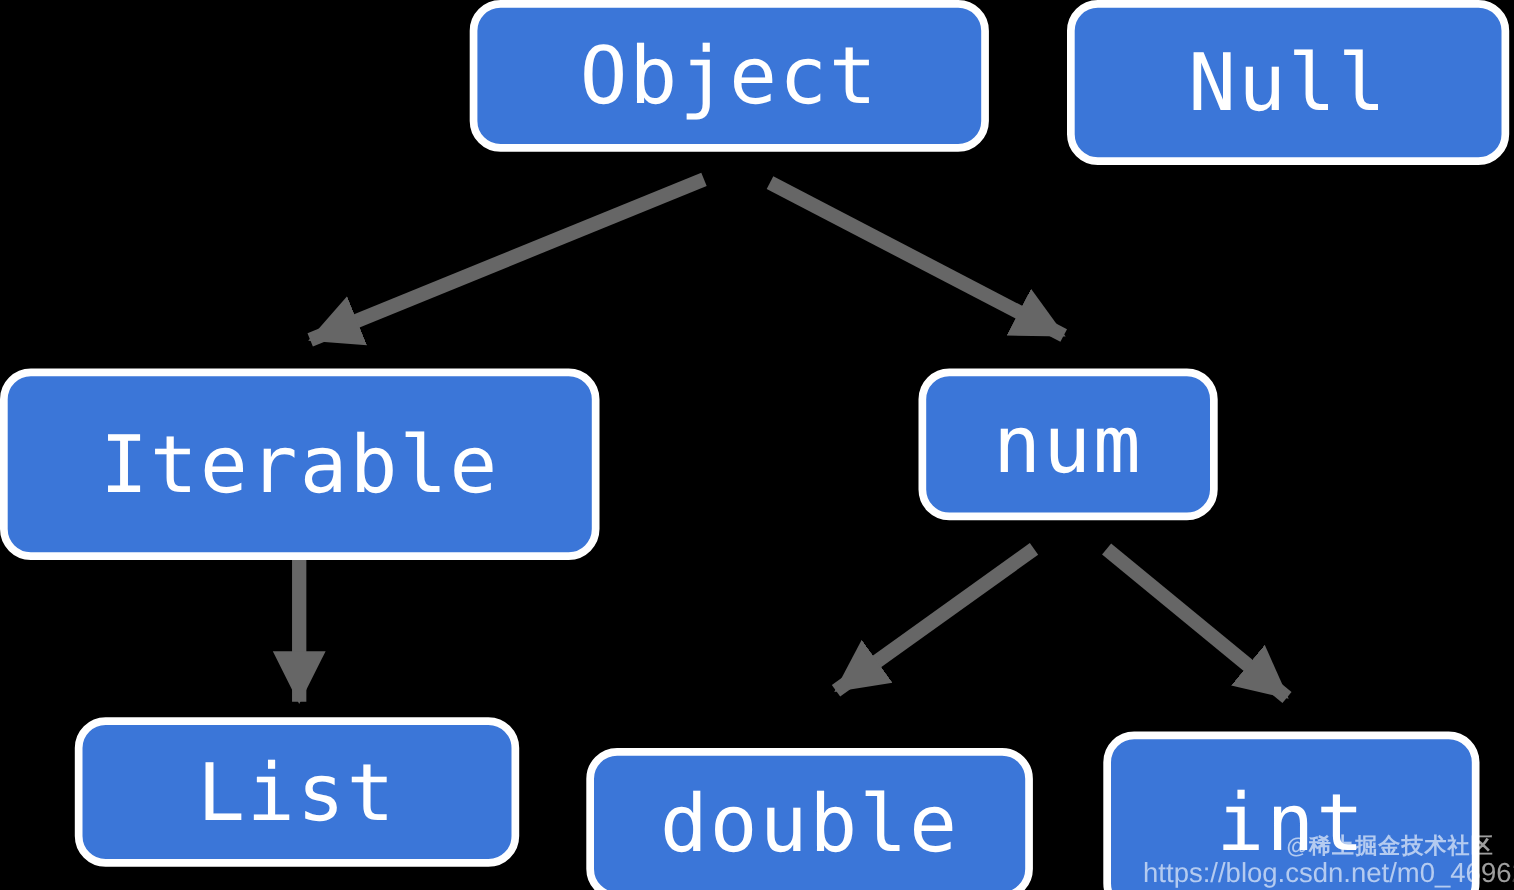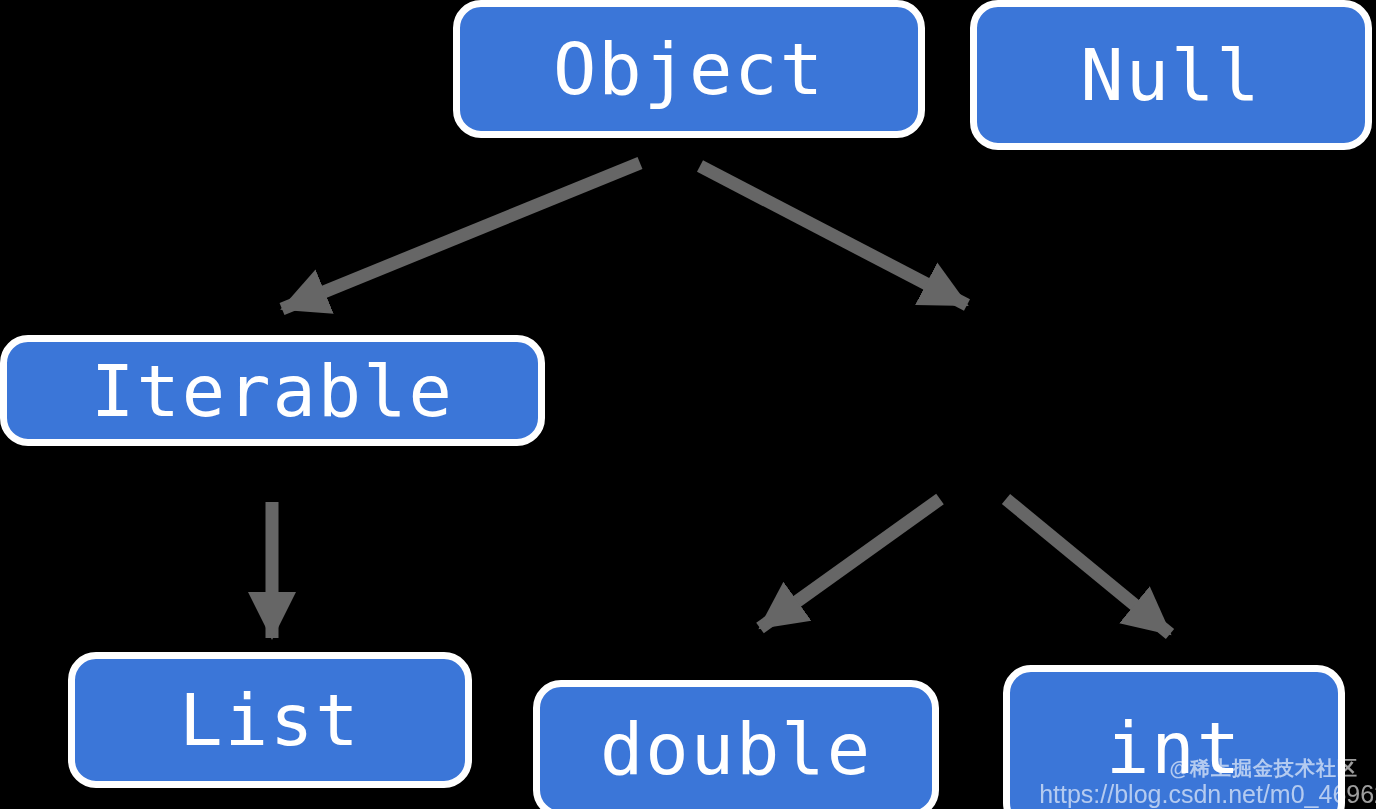--- a/index.html
+++ b/index.html
@@ -28,23 +28,23 @@
     border-radius:28px;
     color:var(--node_text);
     font-size:72px;
     line-height:1;
     display:flex;
     align-items:center;
     justify-content:center;
     box-sizing:border-box;
     letter-spacing:2px;
   }
-  .node-object  {left:453px; top:0px;   width:472px; height:138px;}
+  .node-object  {left:427px; top:0px;   width:472px; height:138px;}
   .node-null    {left:970px; top:0px;   width:402px; height:150px;}
-  .node-iterable{left:0px;   top:335px; width:545px; height:111px;}
+  .node-iterable{left:0px;   top:335px; width:545px; height:174px;}
   .node-num     {left:835px; top:335px; width:272px; height:138px;}
   .node-list    {left:68px;  top:652px; width:404px; height:136px;}
   .node-double  {left:533px; top:680px; width:406px; height:138px;}
   .node-int     {left:1003px;top:665px; width:342px; height:166px;}
   .watermark{
     position:absolute;
     right:0;
     bottom:0;
     text-align:right;
     color:var(--watermark);
@@ -77,20 +77,21 @@
     <line x1="640" y1="163" x2="282" y2="309" stroke="#666666" stroke-width="13" marker-end="url(#ah)"></line>
     <line x1="700" y1="166" x2="967" y2="305" stroke="#666666" stroke-width="13" marker-end="url(#ah)"></line>
     <line x1="272" y1="502" x2="272" y2="638" stroke="#666666" stroke-width="13" marker-end="url(#ah)"></line>
     <line x1="940" y1="499" x2="760" y2="628" stroke="#666666" stroke-width="13" marker-end="url(#ah)"></line>
     <line x1="1006" y1="499" x2="1170" y2="634" stroke="#666666" stroke-width="13" marker-end="url(#ah)"></line>
   </svg>
 
   <div class="node node-object">Object</div>
   <div class="node node-null">Null</div>
   <div class="node node-iterable">Iterable</div>
+  <div class="node node-num">num</div>
   <div class="node node-list">List</div>
   <div class="node node-double">double</div>
   <div class="node node-int">int</div>
 
   <div class="watermark">
     <div class="community">@稀土掘金技术社区</div>
     <div class="url">https://blog.csdn.net/m0_46962</div>
   </div>
 
 </div>

